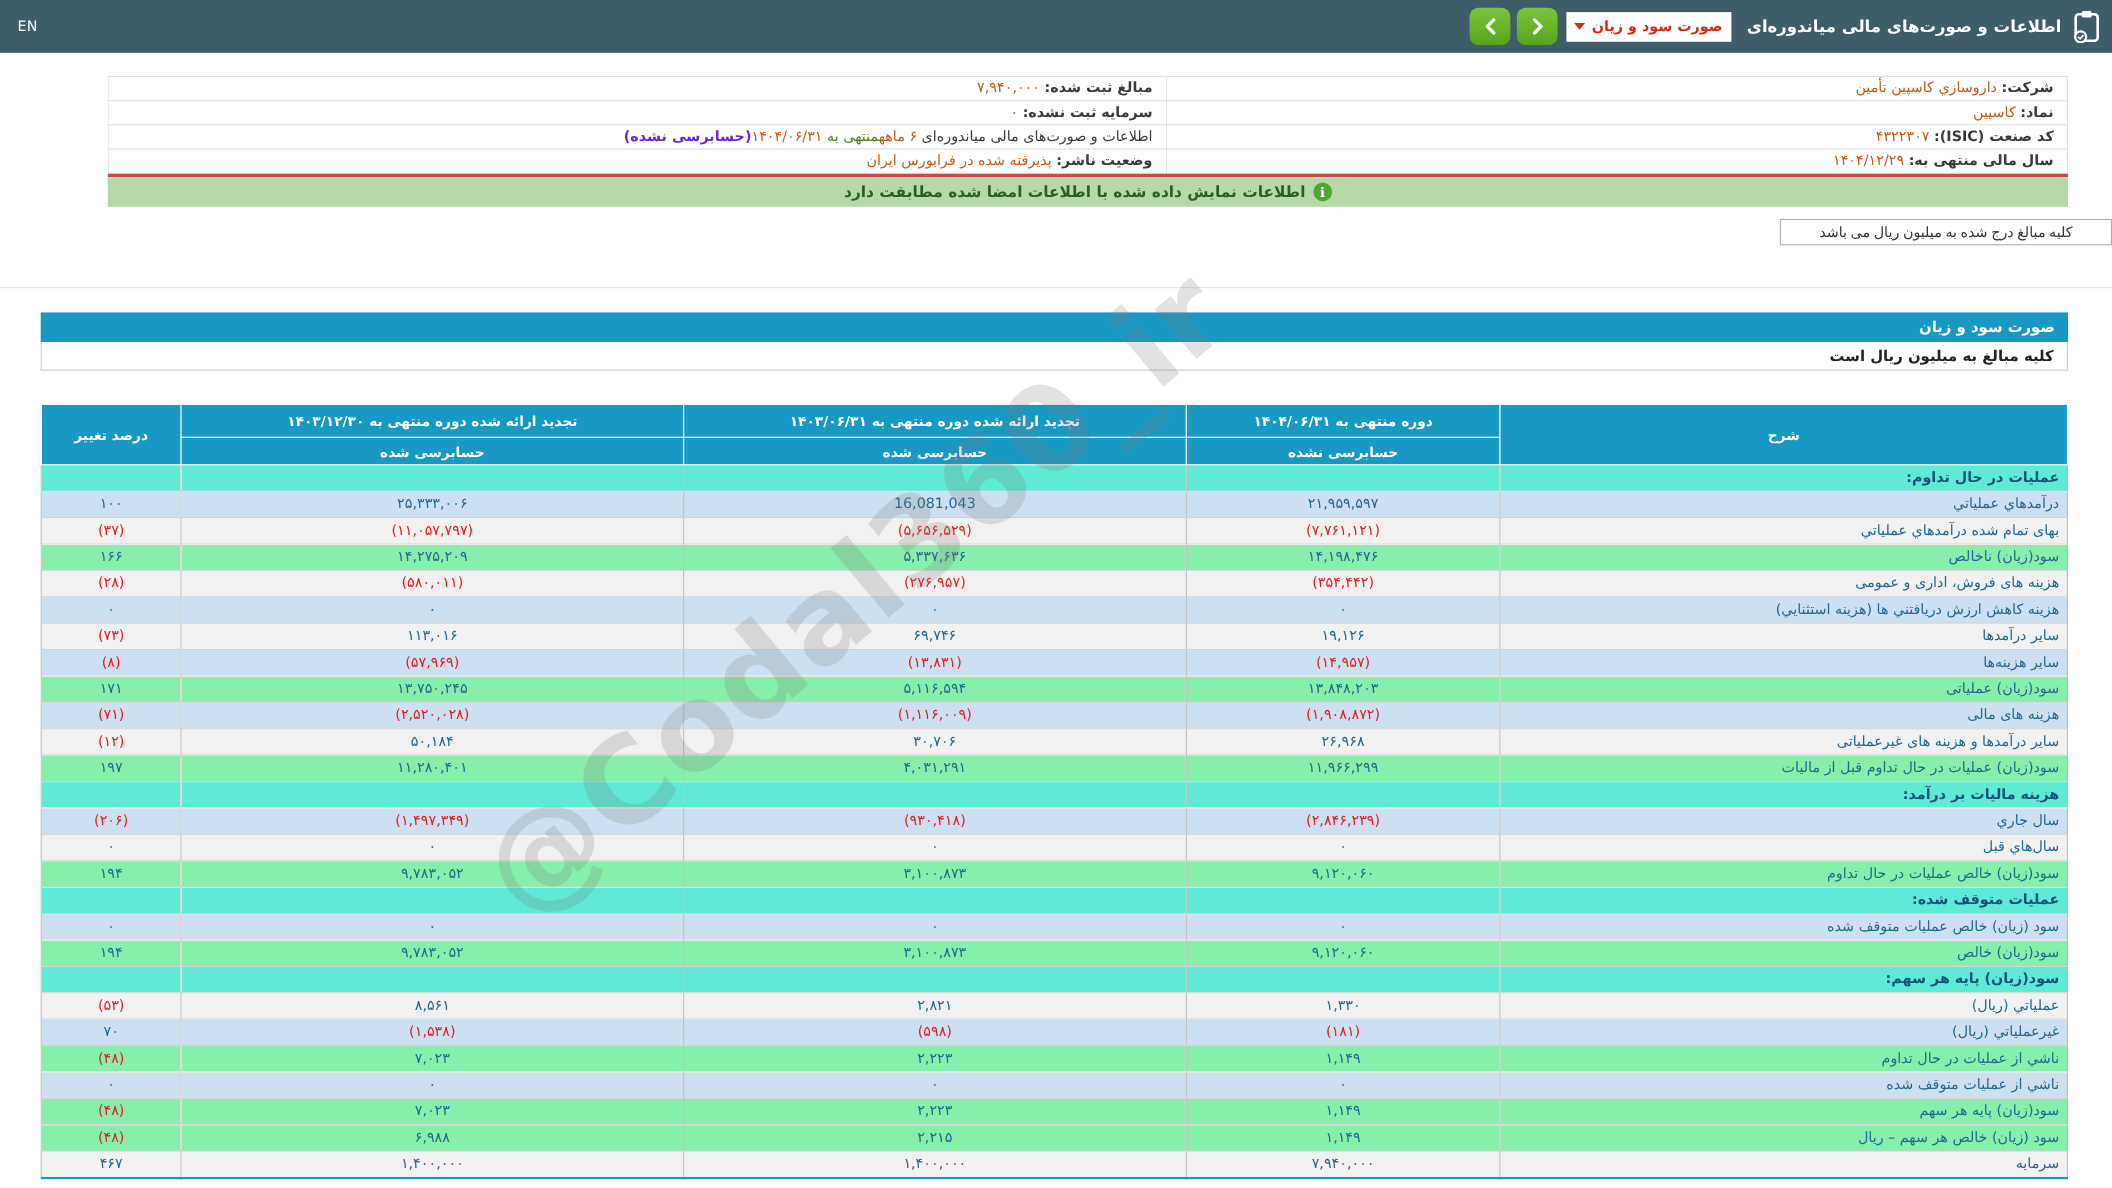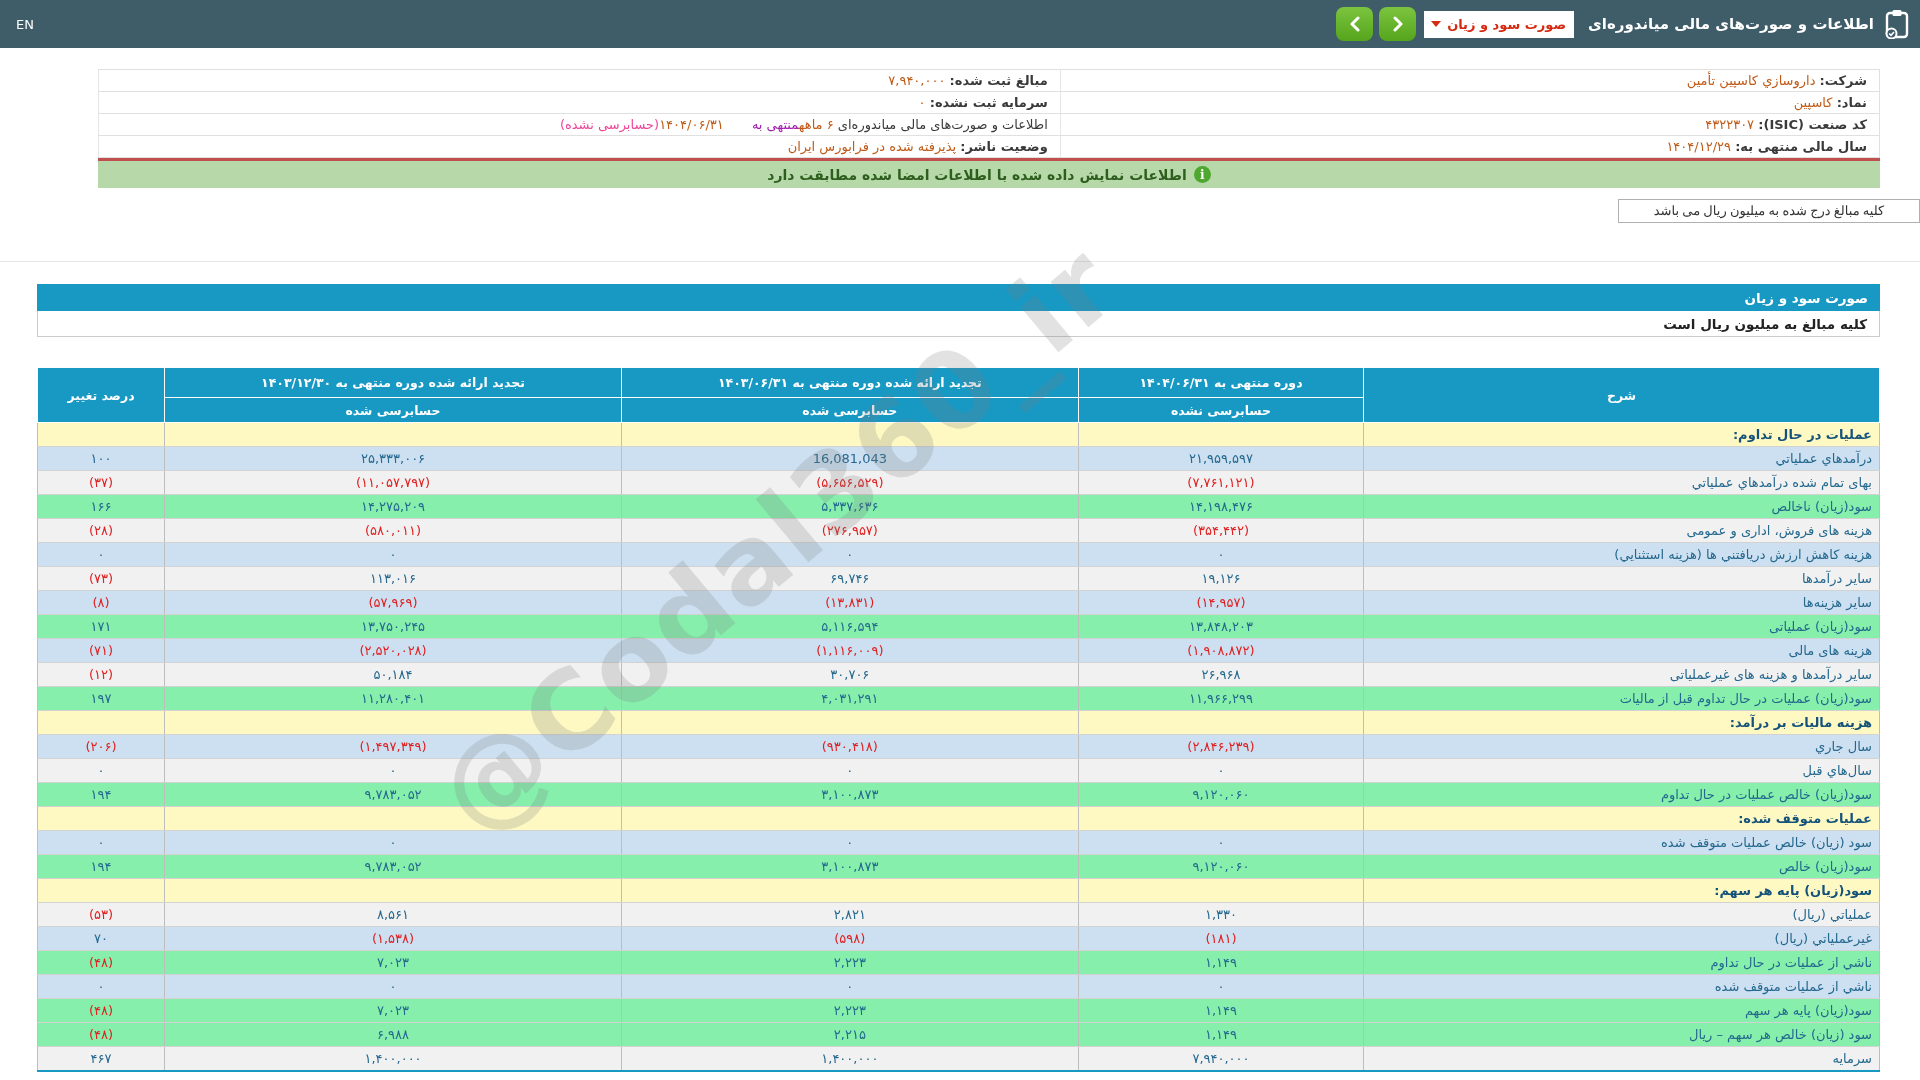--- a/index.html
+++ b/index.html
@@ -65,21 +65,21 @@
     border:1px solid #fdfdfd; padding:0 4px; }
   table.stmt thead tr:first-child th { height:30px; }
   table.stmt thead tr:last-child th { height:25px; }
   table.stmt td { height:24px; font-size:13px; text-align:center; padding:0 4px;
     border:1px solid #bdbdbd; border-top:1px solid #d2d2d2; border-bottom:1px solid #d2d2d2;
     color:#24688e; white-space:nowrap; overflow:hidden; }
   table.stmt td.desc { text-align:right; padding-right:7px; }
   table.stmt tr.r-blue td { background:#cde0f1; }
   table.stmt tr.r-white td { background:#f1f1f1; }
   table.stmt tr.r-yellow td { background:#86efac; }
-  table.stmt tr.r-section td { background:#fef9c3; color:#14527a; font-weight:bold; }
+  table.stmt tr.r-section td { background:#5eead4; color:#14527a; font-weight:bold; }
   table.stmt td.neg { color:#e02020;margin-left:48px; }
 
   .watermark { position:absolute; top:110px; left:310px; width:860px; text-align:center;
     transform:rotate(-40deg); transform-origin:center; font-size:108px; font-weight:bold;
     color:rgba(125,125,125,0.22); pointer-events:none; z-index:5; letter-spacing:2px;
     font-family:"DejaVu Sans", sans-serif; direction:ltr; }
 </style>
 </head>
 <body>
 
@@ -130,21 +130,21 @@
       <span class="info-label">سرمایه ثبت نشده:</span>
       <span class="info-value">۰</span>
     </td>
   </tr>
   <tr>
     <td class="cell-r">
       <span class="info-label">کد صنعت (ISIC):</span>
       <span class="info-value">۴۳۲۲۳۰۷</span>
     </td>
     <td class="cell-l">
-      <span class="info-label" style="font-weight:normal;color:#3a3a3a;">اطلاعات و صورت‌های مالی میاندوره‌ای </span><span class="orange">۶ ماهه</span><span style="color:#a21caf;margin-left:24px;">منتهی به </span><span class="orange">۱۴۰۴/۰۶/۳۱</span><span style="color:#ec4899;">(حسابرسی نشده)</span>
+      <span class="info-label" style="font-weight:normal;color:#3a3a3a;">اطلاعات و صورت‌های مالی میاندوره‌ای </span><span class="orange">۶ ماهه</span><span style="color:#4d7c0f;">منتهی به </span><span class="orange">۱۴۰۴/۰۶/۳۱</span><span style="color:#6d28d9;font-weight:bold;">(حسابرسی نشده)</span>
     </td>
   </tr>
   <tr>
     <td class="cell-r">
       <span class="info-label">سال مالی منتهی به:</span>
       <span class="info-value">۱۴۰۴/۱۲/۲۹</span>
     </td>
     <td class="cell-l">
       <span class="info-label">وضعیت ناشر:</span>
       <span class="info-value">پذیرفته شده در فرابورس ایران</span>

